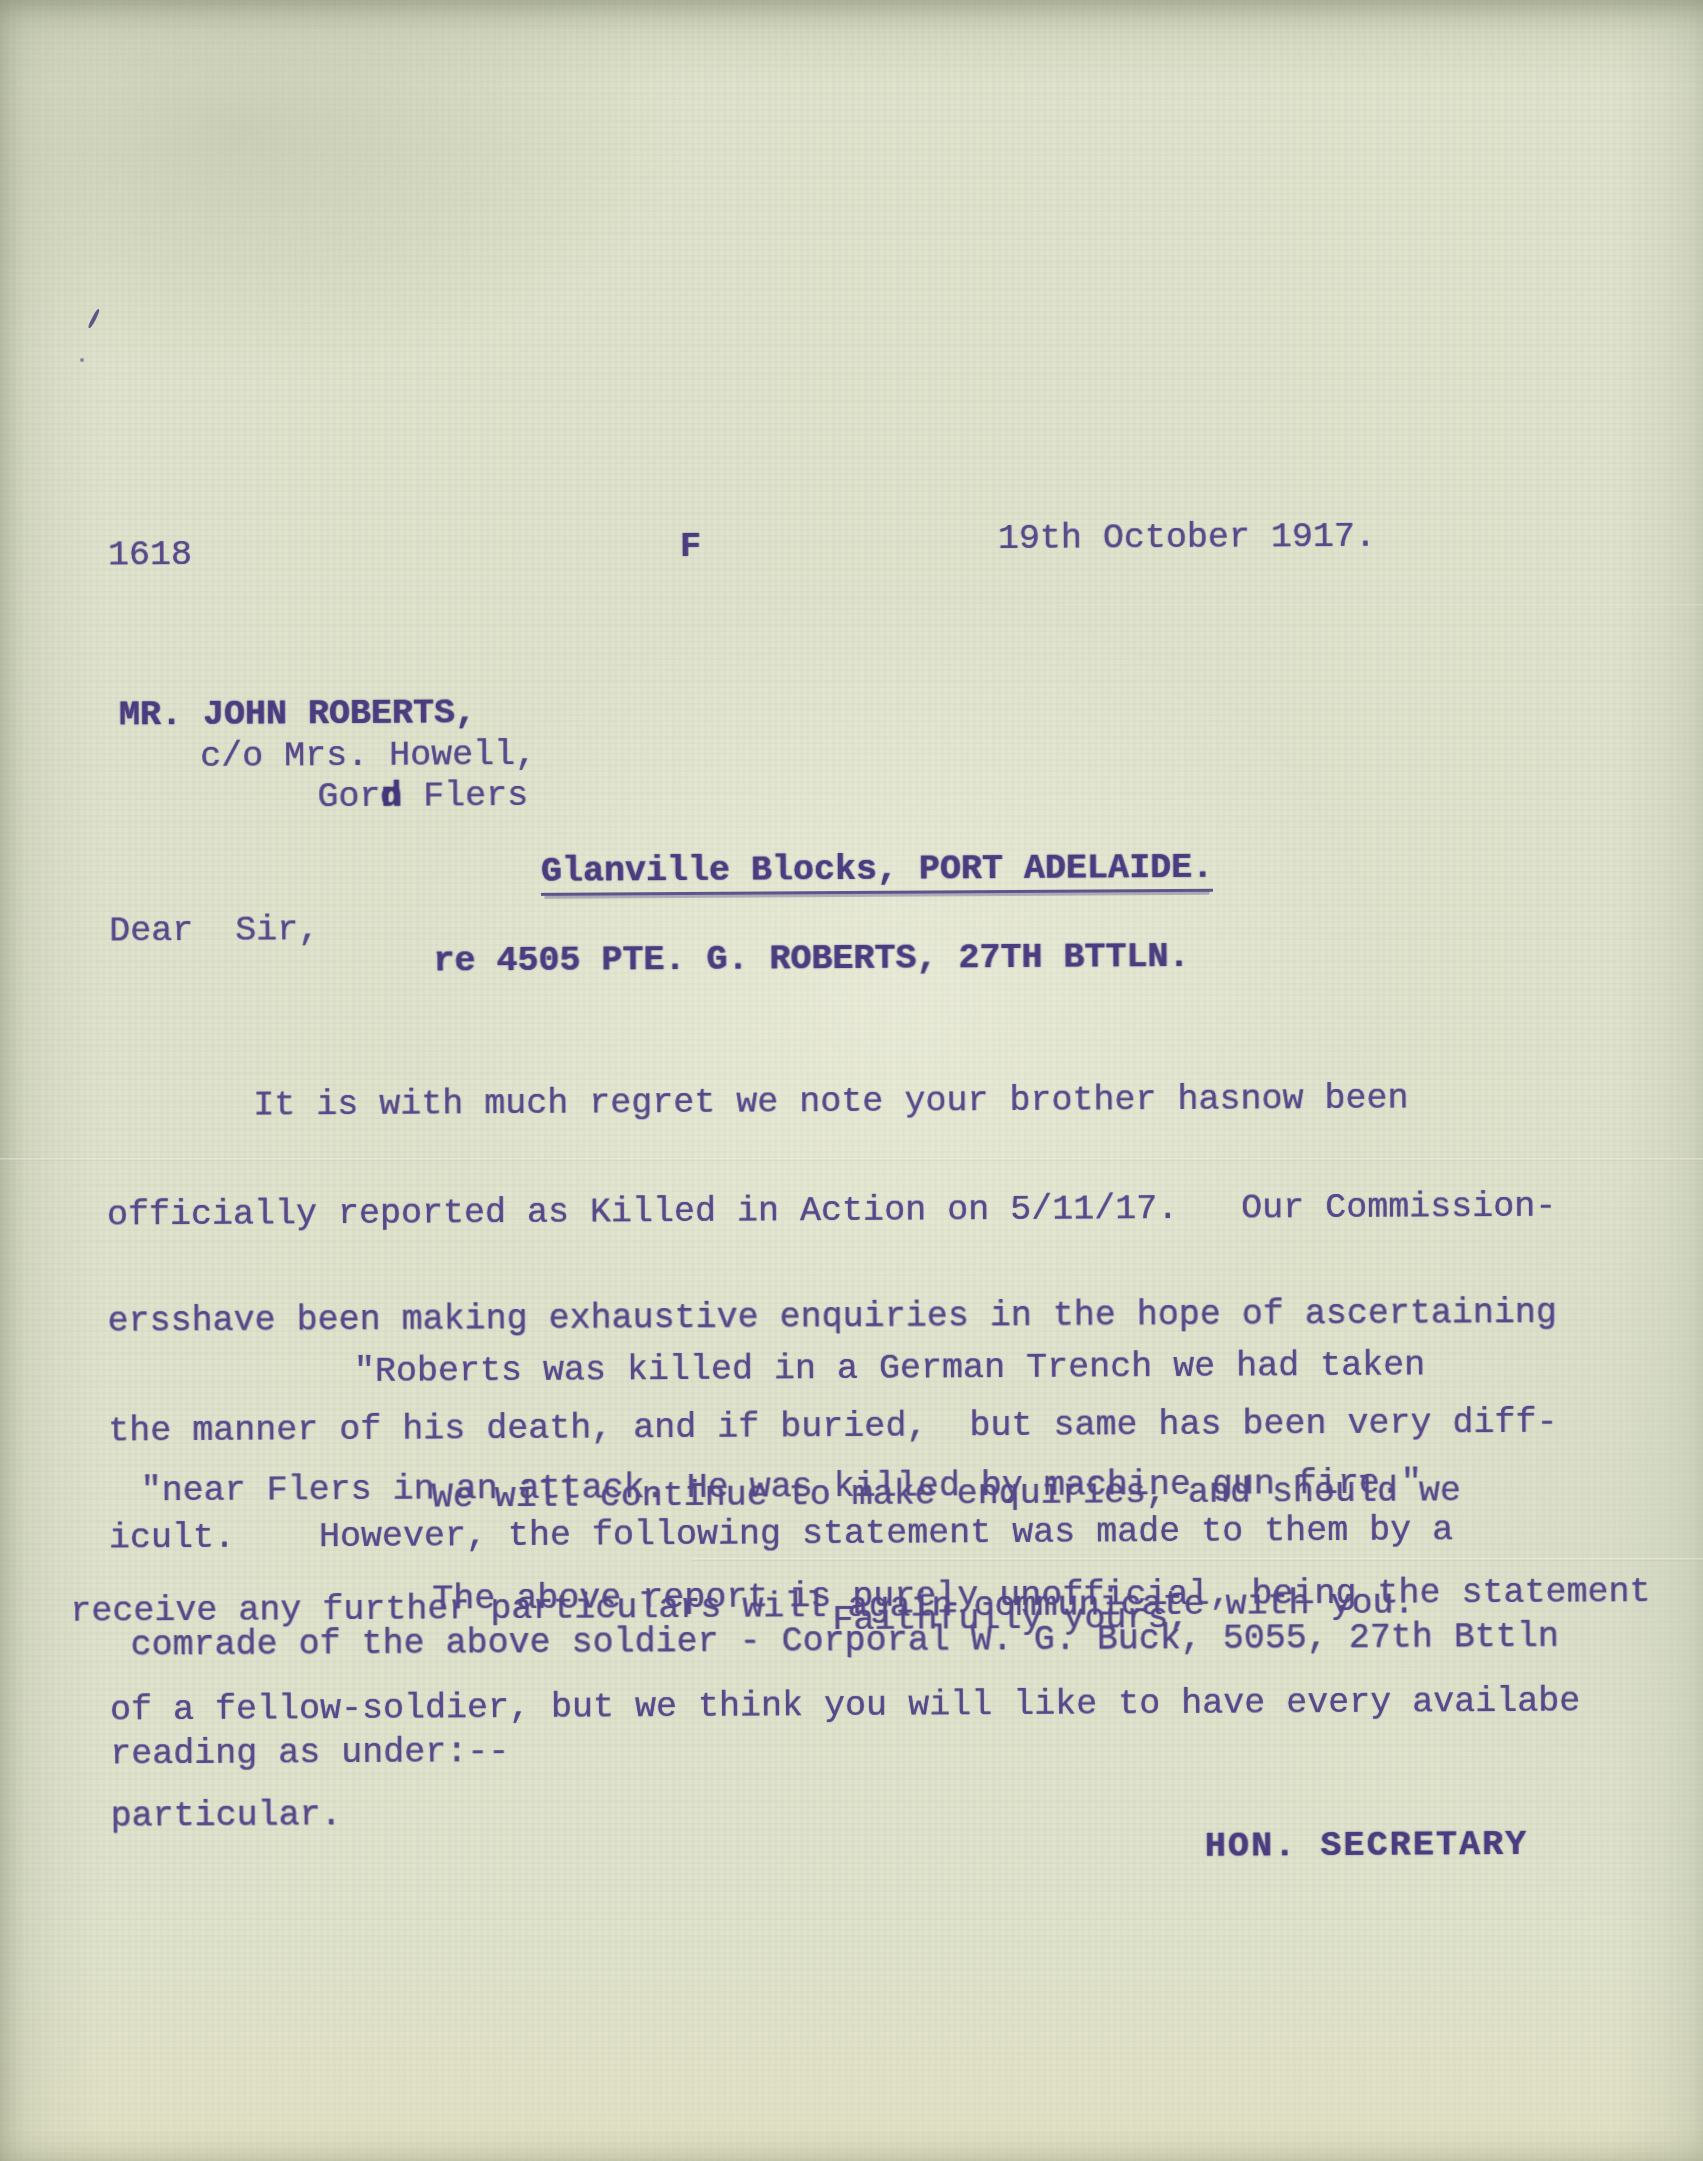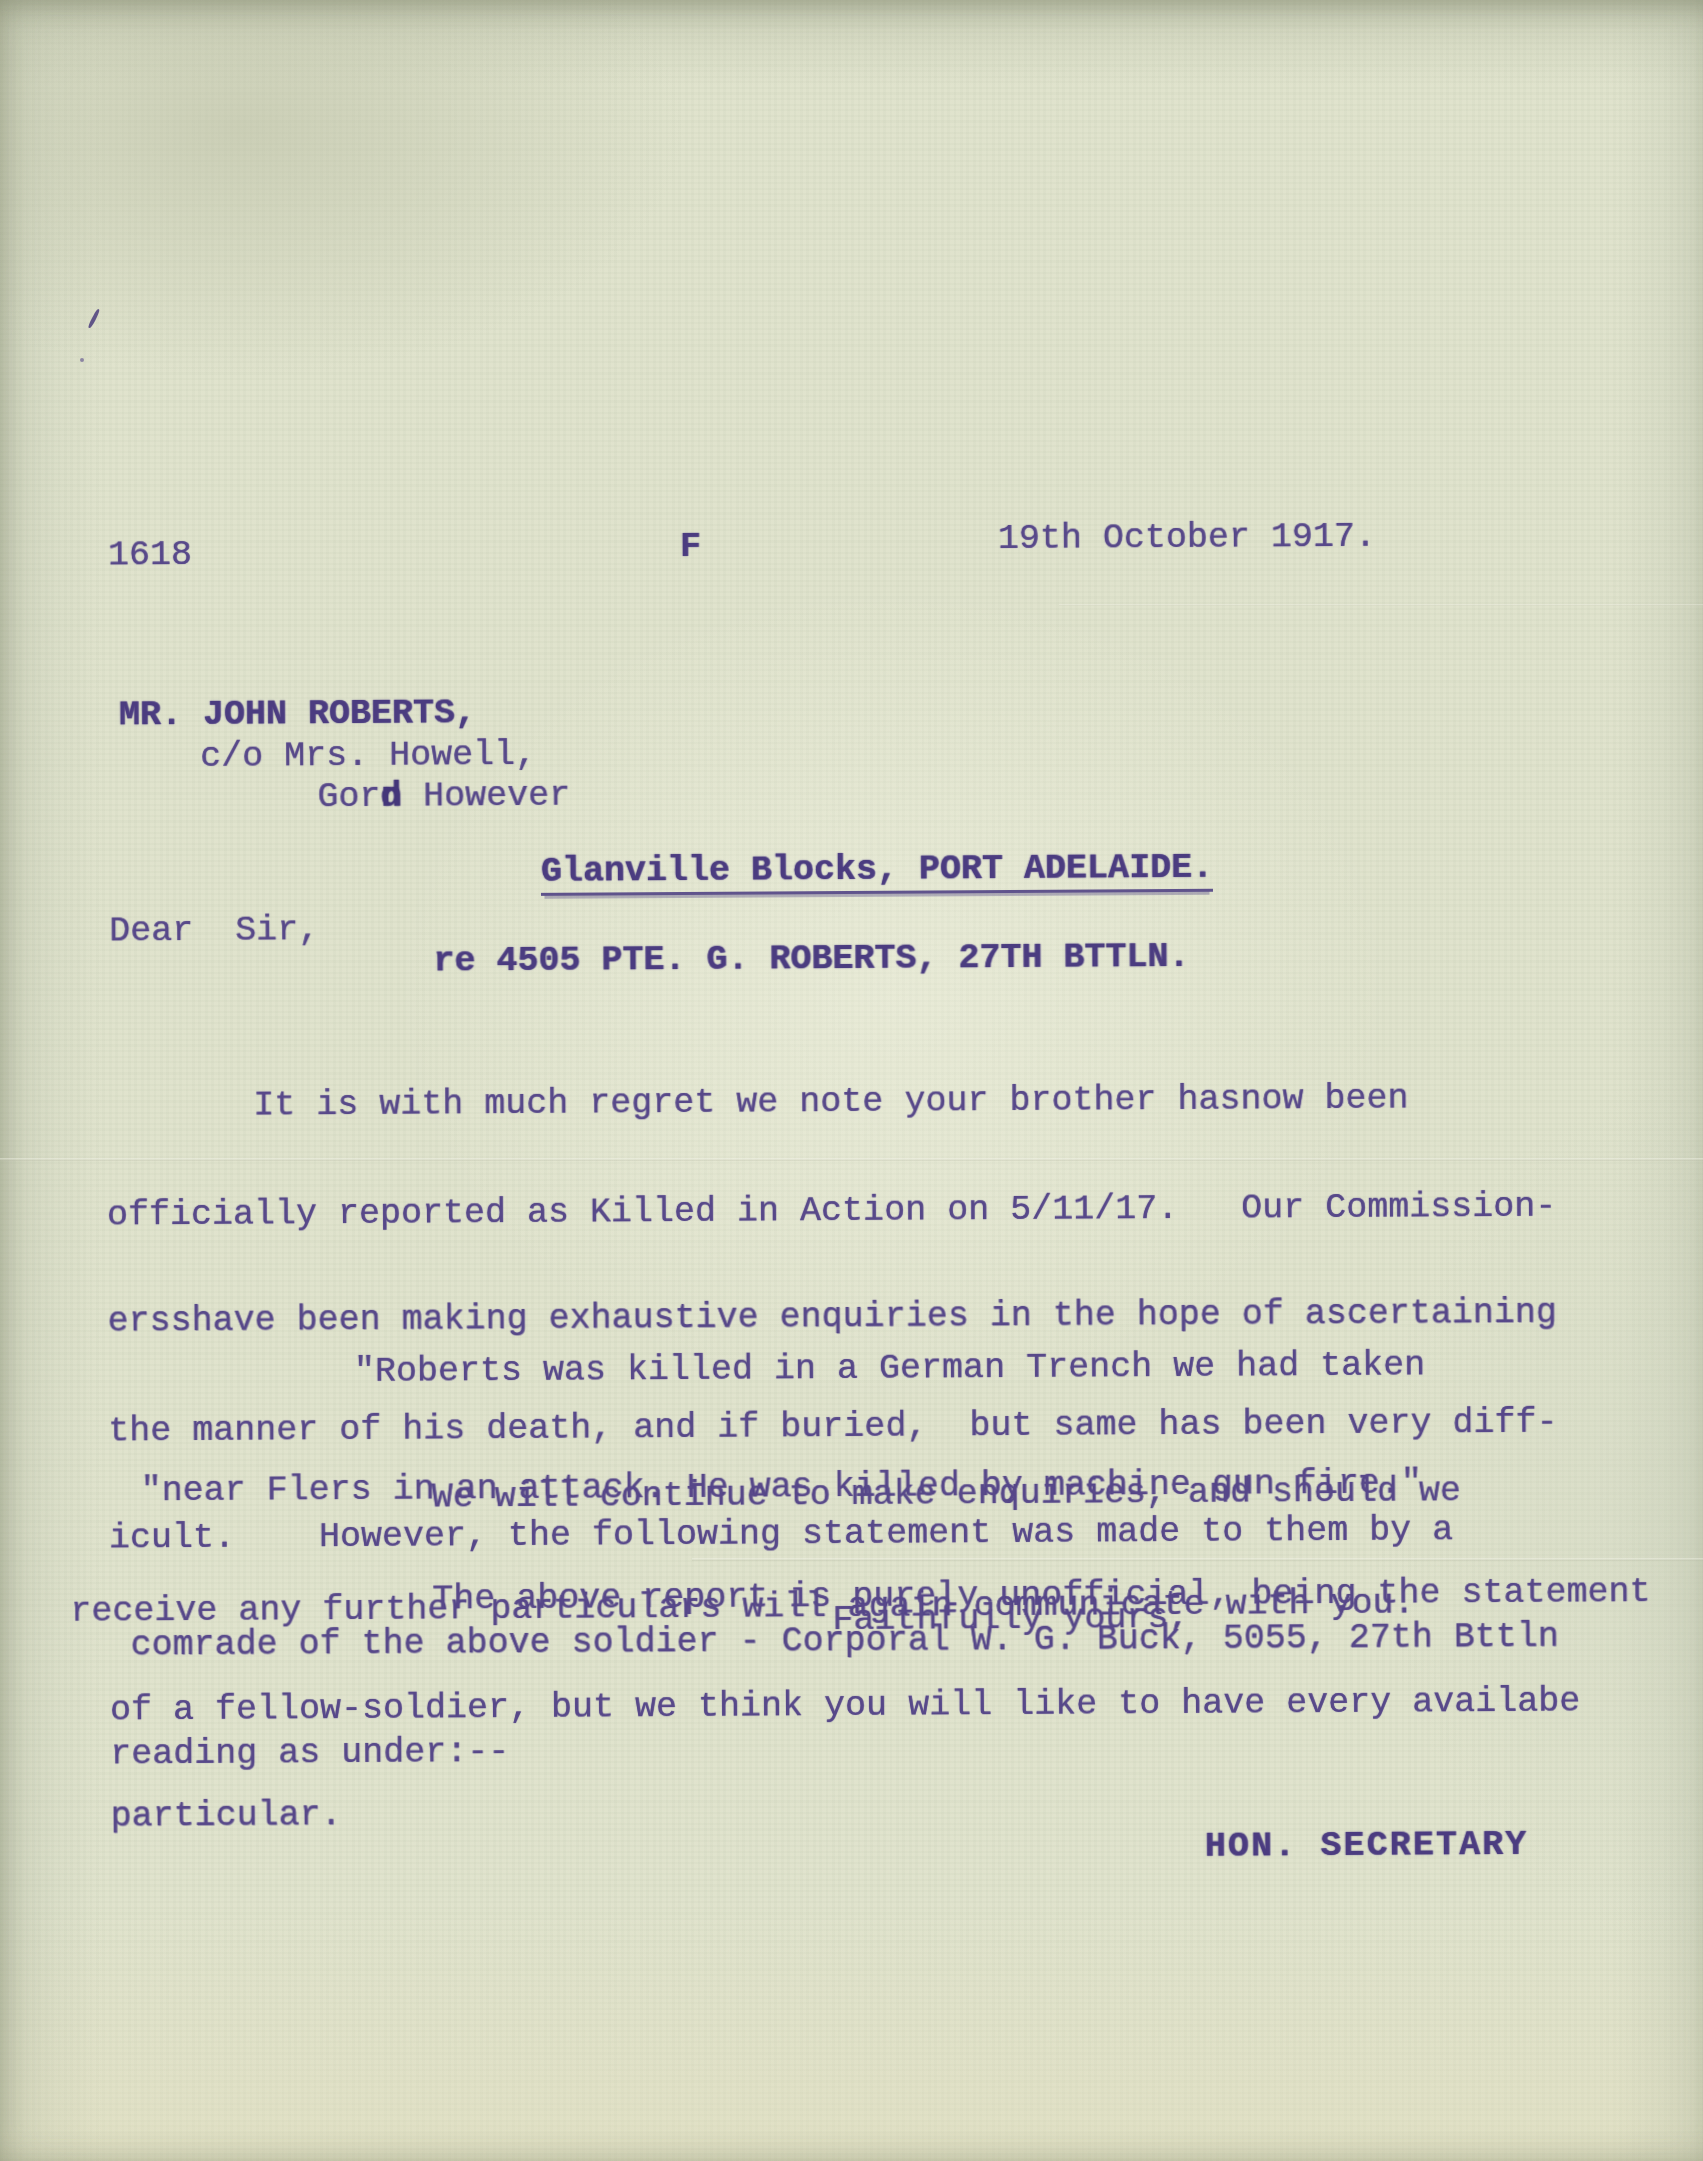--- a/index.html
+++ b/index.html
@@ -68,21 +68,21 @@
   <div class="speck-2"></div>
 
   <div class="typed">
 
     <div class="abs" style="left:111px;top:533px;">1618</div>
     <div class="abs heavy" style="left:683px;top:528px;">F</div>
     <div class="abs" style="left:1001px;top:522px;">19th October 1917.</div>
 
     <div class="abs heavy" style="left:121px;top:693px;">MR. JOHN ROBERTS,</div>
     <div class="abs" style="left:202px;top:735px;">c/o Mrs. Howell,</div>
-    <div class="abs" style="left:319px;top:776px;"><span>Gor</span><span class="overstrike">dn</span><span> However</span></div>
+    <div class="abs" style="left:319px;top:776px;"><span>Gor</span><span class="overstrike">dn</span><span> Flers</span></div>
     <div class="abs" style="left:416px;top:816px;">
       <span class="underlined heavy">Glanville Blocks, PORT ADELAIDE.</span>
     </div>
 
     <div class="abs" style="left:110px;top:909px;">Dear  Sir,</div>
     <div class="abs heavy" style="left:434px;top:941px;">re 4505 PTE. G. ROBERTS, 27TH BTTLN.</div>
 
     <div class="abs" style="left:106px;top:1012px;">
       <div class="pline">       It is with much regret we note your brother hasnow been</div>
       <div class="pline">officially reported as Killed in Action on 5/11/17.   Our Commission-</div>

